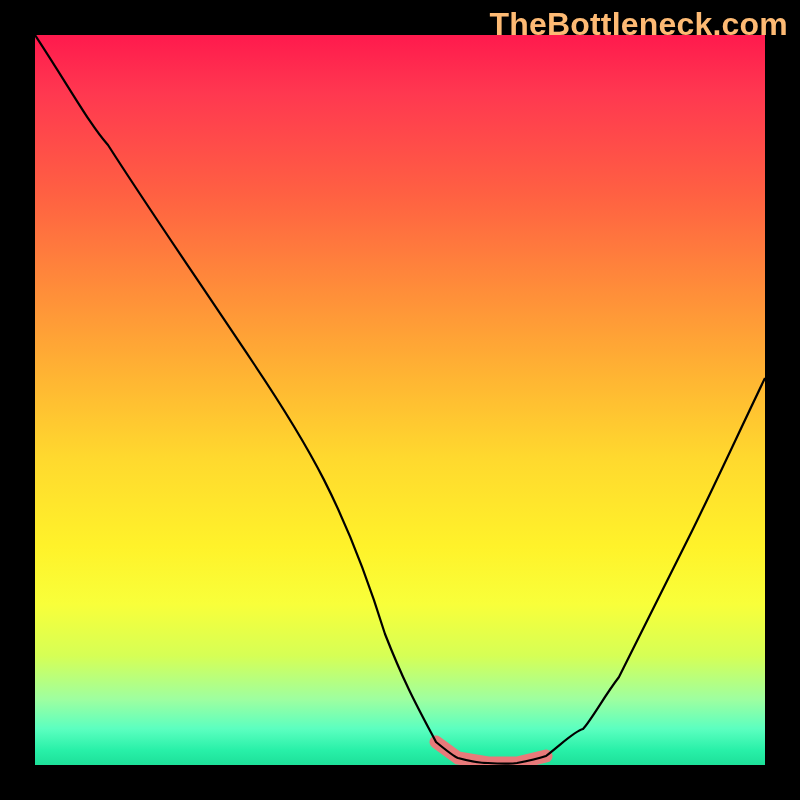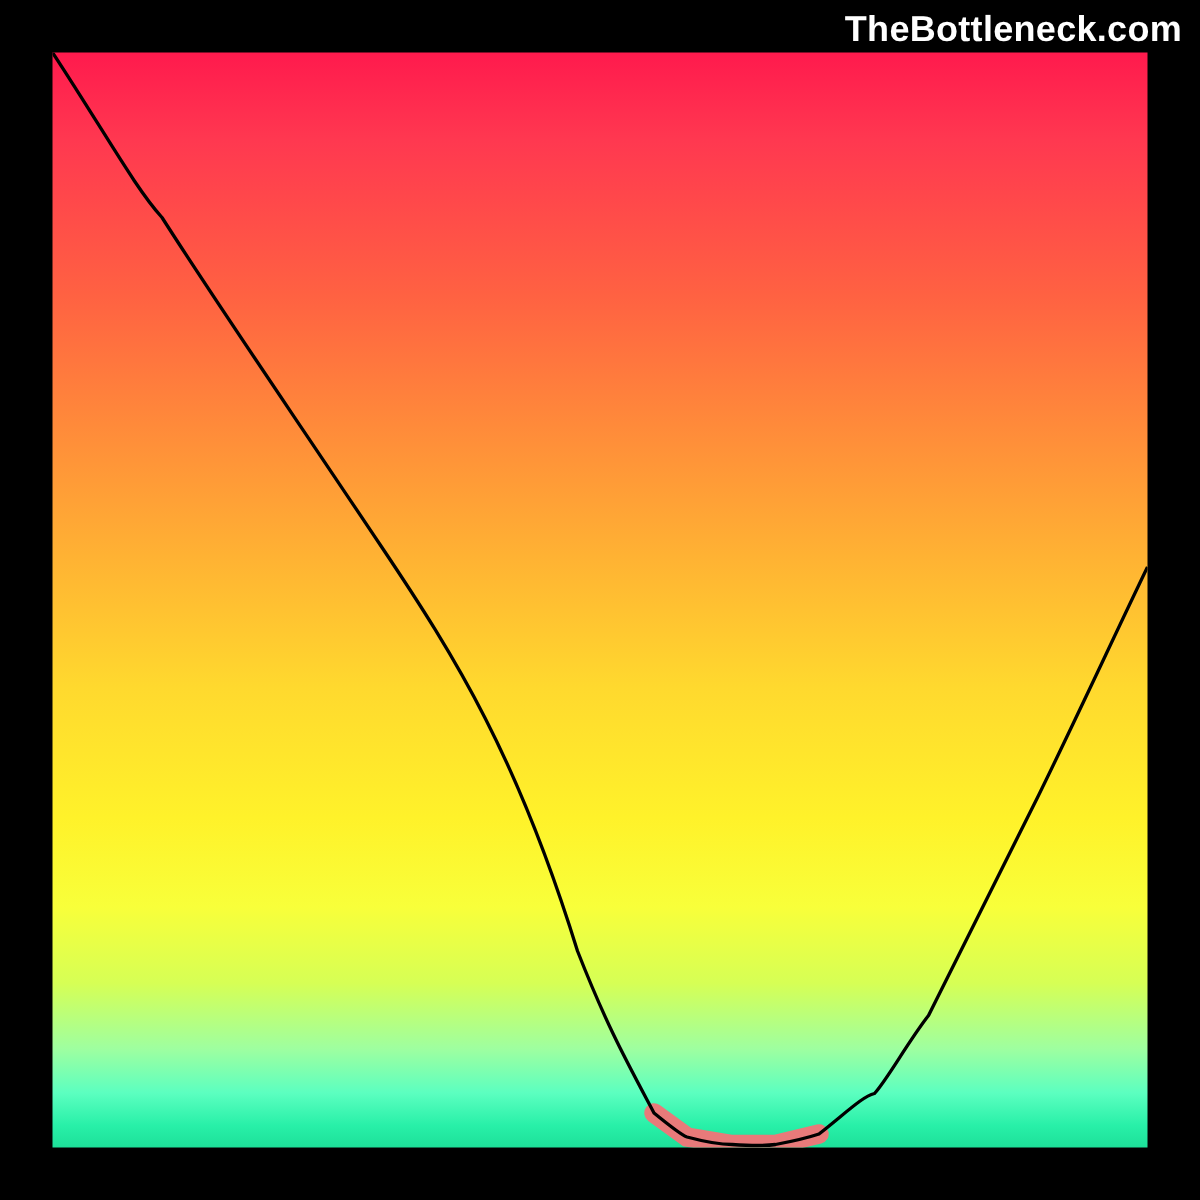--- a/index.html
+++ b/index.html
@@ -14,23 +14,23 @@
   .frame {
     position: relative;
     width: 800px;
     height: 800px;
     background: #000;
   }
   .watermark {
     position: absolute;
     top: 6px;
     right: 12px;
-    font-size: 24px;
+    font-size: 32px;
     font-weight: bold;
-    color: #ffffff;
+    color: #fdba74;
     letter-spacing: 0.2px;
     z-index: 20;
   }
   .plot-area {
     position: absolute;
     left: 35px;
     top: 35px;
     width: 730px;
     height: 730px;
     background: linear-gradient(to bottom,

